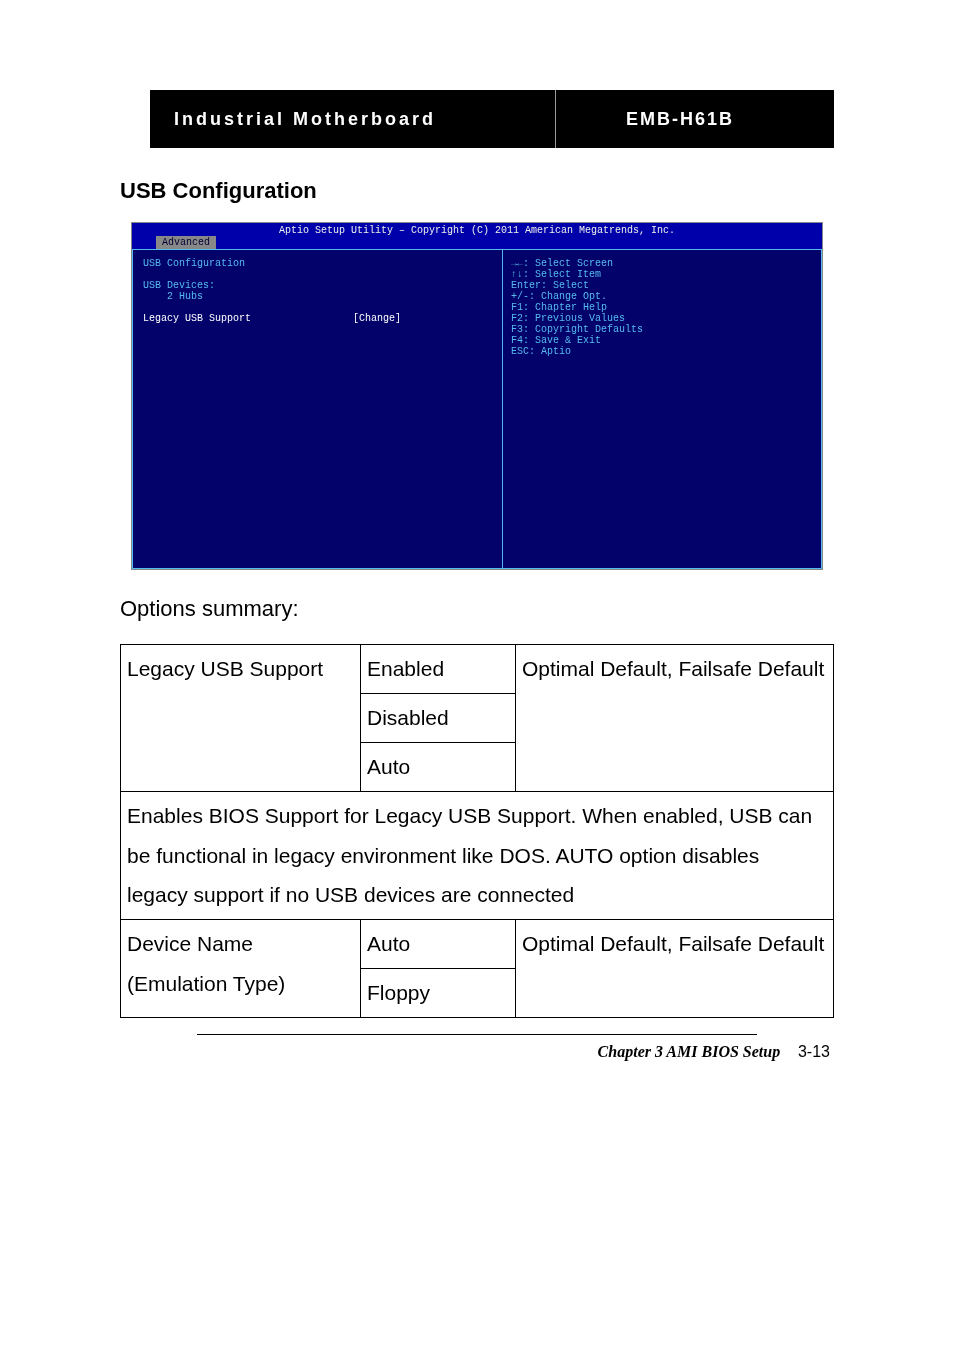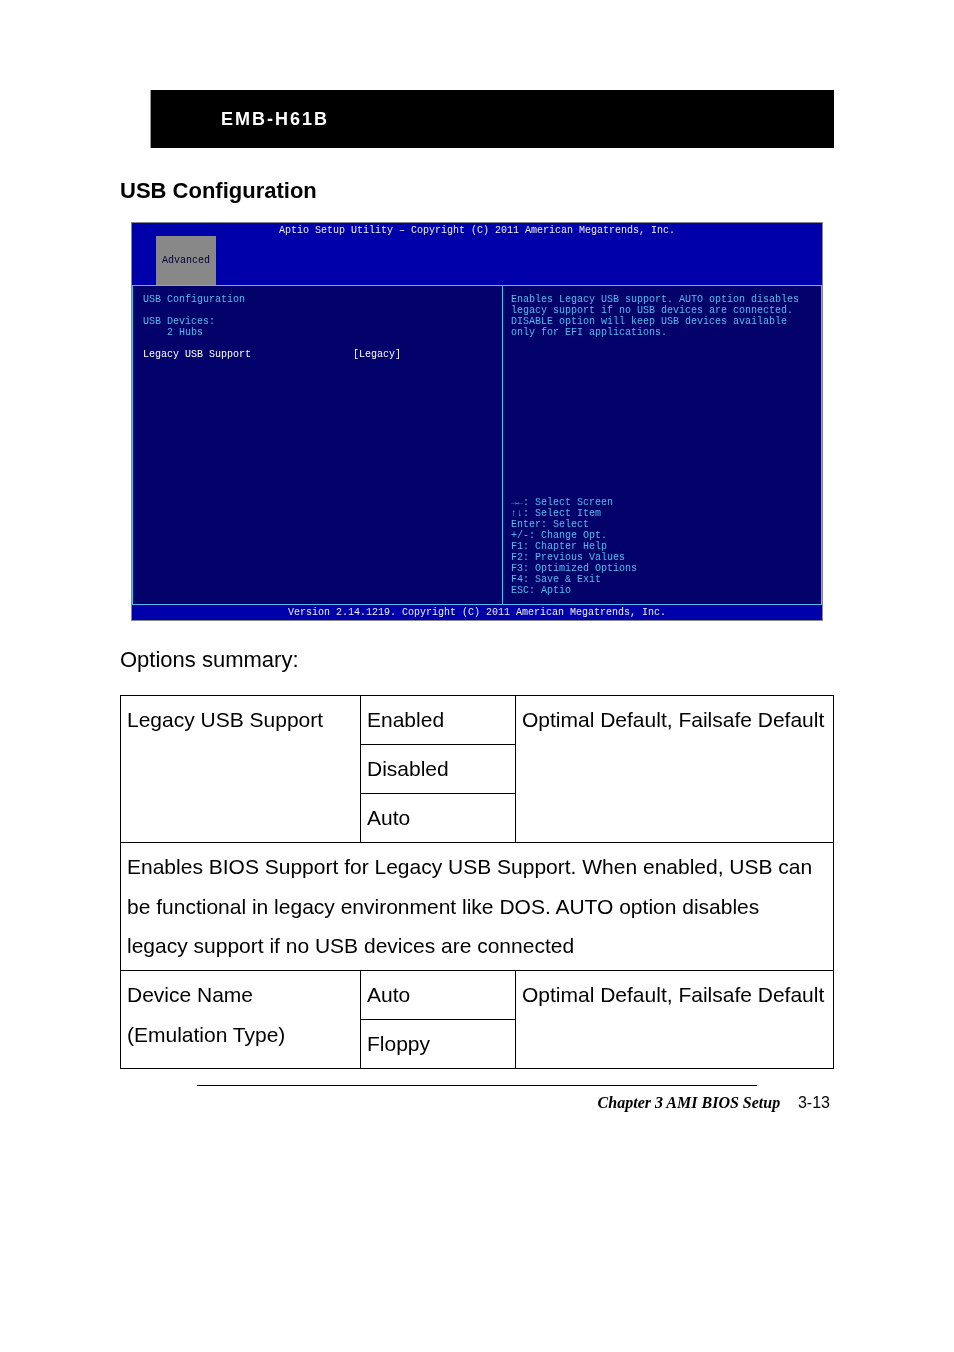--- a/index.html
+++ b/index.html
@@ -68,21 +68,21 @@
     font-size: 10px;
   }
   .bios-tabs {
     background: #0000aa;
     padding-left: 24px;
   }
   .bios-tab {
     display: inline-block;
     background: #888;
     color: #003;
-    padding: 19px 6px;
+    padding: 1px 6px;
     font-size: 10px;
   }
   .bios-body {
     display: flex;
     height: 320px;
   }
   .bios-left {
     flex: 0 0 370px;
     background: #02026a;
     border: 1px solid #5be;
@@ -148,59 +148,58 @@
     font-size: 16px;
     margin-top: 8px;
     padding-right: 4px;
   }
   .foot .it { font-style: italic; font-family: "Times New Roman", serif; font-weight: bold;}
 </style>
 </head>
 <body>
 
 <div class="header-bar">
+  <div class="header-left">Industrial Motherboard</div>
   <div class="header-divider"></div>
   <div class="header-right">EMB-H61B</div>
 </div>
 
 <div class="section-title">USB Configuration</div>
 
 <div class="bios">
   <div class="bios-top">Aptio Setup Utility – Copyright (C) 2011 American Megatrends, Inc.</div>
   <div class="bios-tabs">
     <span class="bios-tab">Advanced</span>
   </div>
   <div class="bios-body">
     <div class="bios-left">
       <div>USB Configuration</div>
       <br>
       <div>USB Devices:</div>
       <div style="padding-left:24px;">2 Hubs</div>
       <br>
       <div class="row white">
         <span class="lab">Legacy USB Support</span>
-        <span>[Legacy]</span>
+        <span>[Change]</span>
       </div>
     </div>
     <div class="bios-right">
-      <div>Enables Legacy USB support. AUTO option disables legacy support if no USB devices are connected. DISABLE option will keep USB devices available only for EFI applications.</div>
       <div>
         <div>→←: Select Screen</div>
         <div>↑↓: Select Item</div>
         <div>Enter: Select</div>
         <div>+/-: Change Opt.</div>
         <div>F1: Chapter Help</div>
         <div>F2: Previous Values</div>
-        <div>F3: Optimized Options</div>
+        <div>F3: Copyright Defaults</div>
         <div>F4: Save &amp; Exit</div>
         <div>ESC: Aptio</div>
       </div>
     </div>
   </div>
-  <div class="bios-footer">Version 2.14.1219. Copyright (C) 2011 American Megatrends, Inc.</div>
 </div>
 
 <div class="options-label">Options summary:</div>
 
 <table class="opt-table">
   <tbody>
       <tr>
     <td class="c1" rowspan="3">Legacy USB Support</td>
     <td class="c2">Enabled</td>
     <td class="c3" rowspan="3">Optimal Default, Failsafe Default</td>

